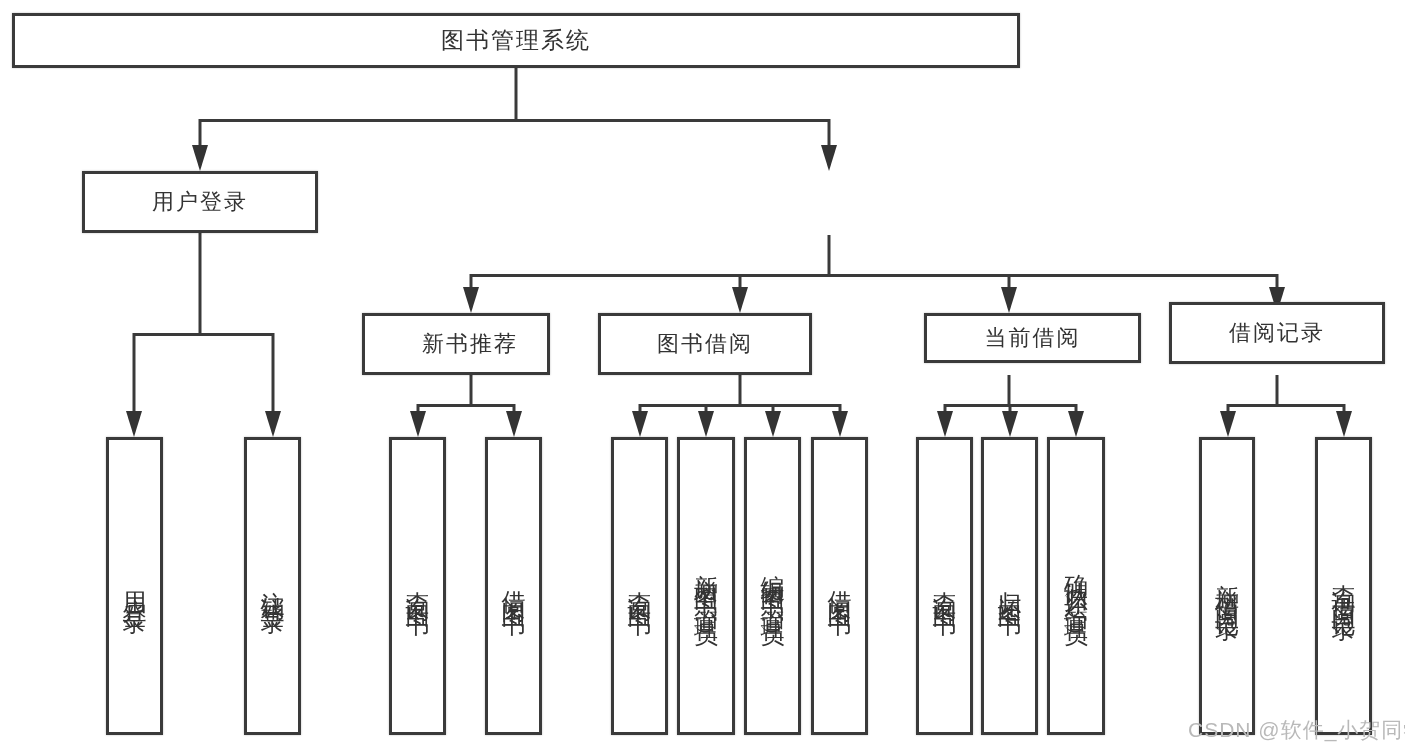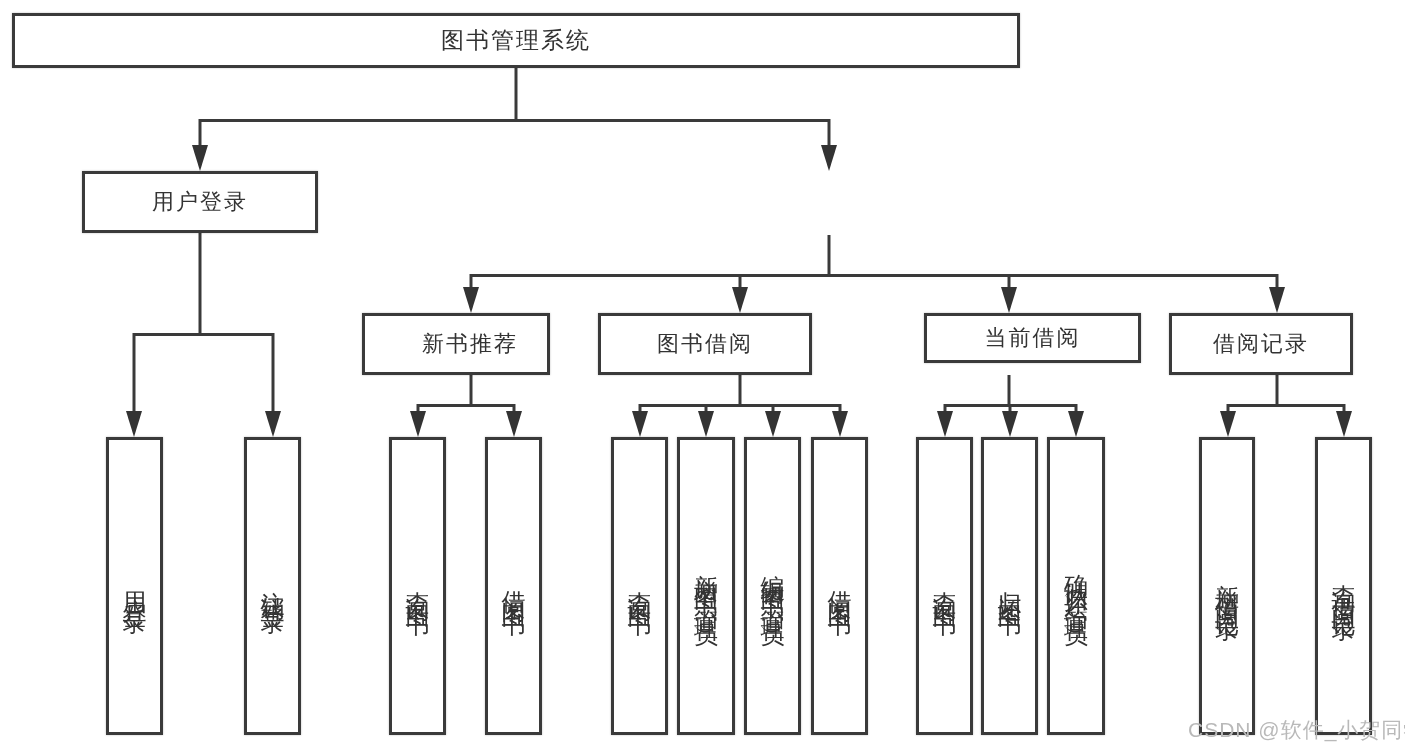--- a/index.html
+++ b/index.html
@@ -124,21 +124,21 @@
     </g>
   </svg>
 
   <div class="node h root" style="left:12px; top:13px; width:1008px; height:55px;">图书管理系统</div>
 
   <div class="node h" style="left:82px; top:171px; width:236px; height:62px;">用户登录</div>
 
   <div class="node h" style="left:362px; top:313px; width:188px; height:62px;padding-left:28px;">新书推荐</div>
   <div class="node h" style="left:598px; top:313px; width:214px; height:62px;">图书借阅</div>
   <div class="node h" style="left:900px; top:313px; width:217px; height:50px;margin-left:24px;">当前借阅</div>
-  <div class="node h" style="left:1169px; top:313px; width:184px; height:62px;">借阅记录</div>
+  <div class="node h" style="left:1169px; top:302px; width:216px; height:62px;">借阅记录</div>
 
   <div class="node leaf" style="left:106px; top:437px; width:57px; height:298px;">用户登录</div>
   <div class="node leaf" style="left:244px; top:437px; width:57px; height:298px;">注销登录</div>
 
   <div class="node leaf" style="left:389px; top:437px; width:57px; height:298px;">查询图书</div>
   <div class="node leaf" style="left:485px; top:437px; width:57px; height:298px;">借阅图书</div>
 
   <div class="node leaf" style="left:611px; top:437px; width:57px; height:298px;">查询图书</div>
   <div class="node leaf" style="left:677px; top:437px; width:58px; height:298px;">新增图书（管理员）</div>
   <div class="node leaf" style="left:744px; top:437px; width:57px; height:298px;">编辑图书（管理员）</div>

